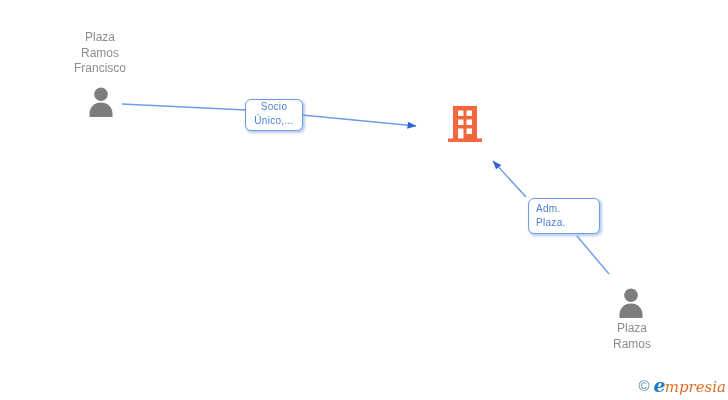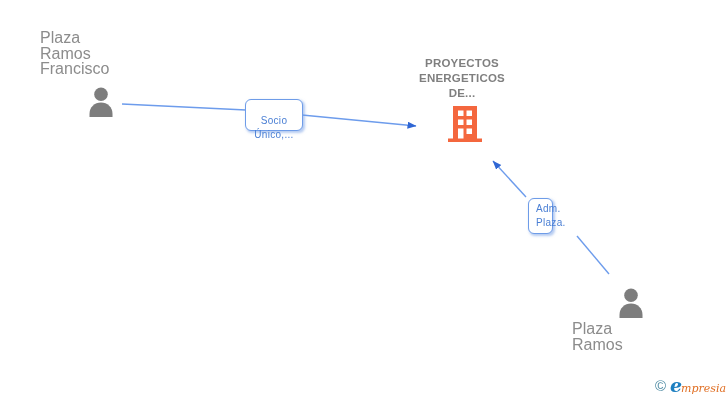--- a/index.html
+++ b/index.html
@@ -4,44 +4,44 @@
 <style>
   html,body{margin:0;padding:0;background:#ffffff;}
   #canvas{
     position:relative;width:728px;height:400px;background:#ffffff;
     font-family:"Liberation Sans",sans-serif;overflow:hidden;
   }
   .abs{position:absolute;}
   #edges-layer{position:absolute;left:0;top:0;}
   .edge{fill:none;stroke-width:1.4px;}
   .node-label{
-    color:#8c8c8c;font-size:16px;line-height:15.5px;
+    color:#8c8c8c;font-size:12px;line-height:15.5px;text-align:center;
     cursor:pointer;
   }
   .company-title{
     color:#7f7f7f;font-weight:bold;font-size:11.5px;line-height:15px;
     text-align:center;letter-spacing:.2px;cursor:pointer;
   }
   .edge-label{
     position:absolute;box-sizing:border-box;background:#ffffff;
     border:1.3px solid #6e9ce8;border-radius:6px;
     color:#4a7fd4;font-size:10px;line-height:14px;letter-spacing:.3px;
     box-shadow:1.5px 1.5px 2.5px rgba(120,160,230,.55);
     cursor:pointer;
   }
-  .edge-label.centered{text-align:center;padding-top:14px;}
+  .edge-label.centered{text-align:center;padding-top:0;}
   .edge-label.lefted{text-align:left;padding:3px 0 0 7px;}
   .icon{cursor:pointer;}
   #logo{
     position:absolute;right:2px;bottom:4px;white-space:nowrap;cursor:pointer;
     font-family:"DejaVu Serif",serif;
   }
   .logo-c{color:#4e8ba3;font-size:15px;font-family:"Liberation Sans",sans-serif;vertical-align:1px;}
   .logo-e{color:#1d7fc0;font-style:italic;font-weight:bold;font-size:19px;margin-left:4px;}
-  .logo-rest{color:#e06f24;font-style:italic;font-size:11px;margin-left:-1px;}
+  .logo-rest{color:#e06f24;font-style:italic;font-size:15px;margin-left:-1px;}
 </style>
 </head>
 <body>
 
 <div id="canvas">
 
   <svg id="edges-layer" width="728" height="400" viewBox="0 0 728 400">
     <defs>
       <marker id="arw" markerWidth="11" markerHeight="9" refX="8.5" refY="3.5" orient="auto" markerUnits="userSpaceOnUse">
         <path d="M0,0 L9,3.5 L0,7 Z" fill="#2f66d4"></path>
@@ -58,46 +58,41 @@
     <div>Ramos</div>
     <div>Francisco</div>
   </div>
   <svg class="abs icon" style="left:87px;top:87px;" width="28" height="30" viewBox="0 0 28 30">
     <g fill="#7d7d7d">
       <circle cx="14" cy="7.3" r="6.8"></circle>
       <path d="M2.5,30 v-3.2 c0,-6.6 5.1,-11.2 11.5,-11.2 s11.5,4.6 11.5,11.2 V30 Z"></path>
     </g>
   </svg>
 
-  <div class="company-title abs" style="left:392px;top:56px;width:140px;">
-    <div>PROYECTOS</div>
-    <div>ENERGETICOS</div>
-    <div>DE...</div>
-  </div>
   <svg class="abs icon" style="left:448px;top:106px;" width="34" height="36" viewBox="0 0 34 36">
     <g fill="#f4673e">
       <rect x="0" y="32.5" width="34" height="3.5"></rect>
       <rect x="5" y="0" width="24" height="33"></rect>
     </g>
     <g fill="#ffffff">
       <rect x="10" y="4.5" width="5.5" height="5.5"></rect>
       <rect x="18.5" y="4.5" width="5.5" height="5.5"></rect>
       <rect x="10" y="13.5" width="5.5" height="5.5"></rect>
       <rect x="18.5" y="13.5" width="5.5" height="5.5"></rect>
       <rect x="18.5" y="22.5" width="5.5" height="5.5"></rect>
       <rect x="10" y="22.5" width="5.5" height="10"></rect>
     </g>
   </svg>
 
   <div class="edge-label centered" style="left:245px;top:99px;width:58px;height:32px;">
     <div>Socio</div>
     <div>Único,...</div>
   </div>
 
-  <div class="edge-label lefted" style="left:528px;top:198px;width:25px;height:36px;">
+  <div class="edge-label lefted" style="left:528px;top:198px;width:72px;height:36px;">
     <div>Adm.</div>
     <div>Plaza.</div>
   </div>
 
   <svg class="abs icon" style="left:617px;top:288px;" width="28" height="30" viewBox="0 0 28 30">
     <g fill="#7d7d7d">
       <circle cx="14" cy="7.3" r="6.8"></circle>
       <path d="M2.5,30 v-3.2 c0,-6.6 5.1,-11.2 11.5,-11.2 s11.5,4.6 11.5,11.2 V30 Z"></path>
     </g>
   </svg>

